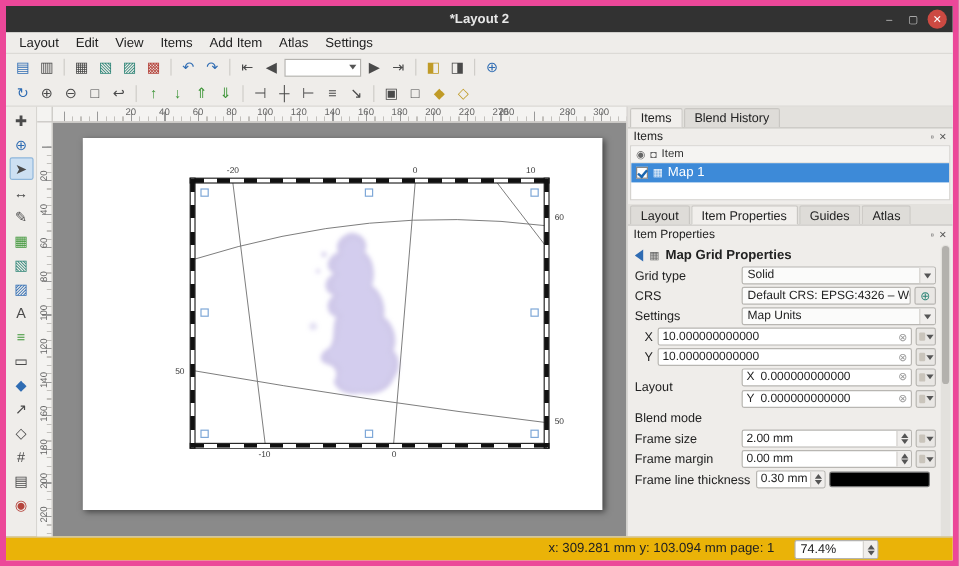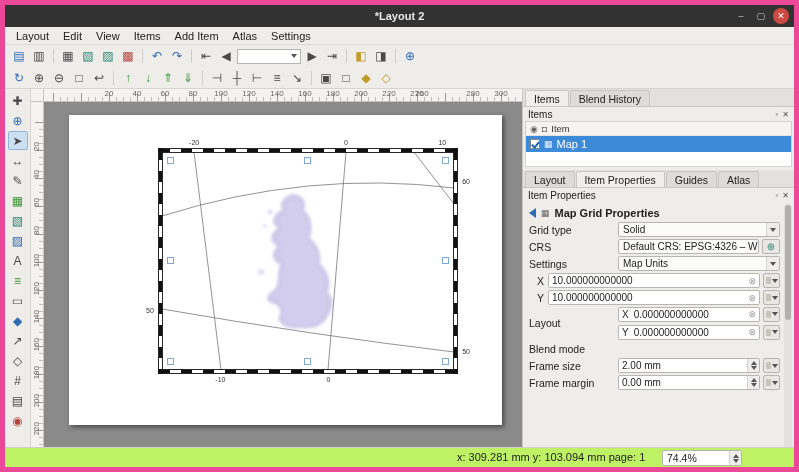--- a/index.html
+++ b/index.html
@@ -84,23 +84,23 @@
 .pfx{color:#222;margin-right:2px}
 .sechead{display:flex;align-items:center;gap:5px;height:17px;font-weight:bold;font-size:10.5px;border-top:1px solid #e0ded9}
 .sechead .arr{border-top-color:#222}
 .lsbtn{flex:1;height:13px;background:#f2f1ef;border:1px solid #c5c3bf;border-radius:2px;position:relative;cursor:pointer}
 .lsbtn::after{content:"";position:absolute;left:6px;right:6px;top:50%;height:1px;background:#000}
 .swatch{width:84px;height:13px;background:#000;border:1px solid #777;border-radius:2px;cursor:pointer;flex:none}
 .spin.narrow{flex:0 0 58px}
 .vscroll{position:absolute;right:2px;top:2px;bottom:2px;width:8px;background:#e3e1dd;border-radius:4px}
 .vthumb{position:absolute;left:1px;right:1px;top:1px;height:115px;background:#b3b1ad;border-radius:4px;cursor:pointer}
 
-.statusbar{position:absolute;left:0;right:0;bottom:0;height:20px;background:#bef264;border-top:1px solid #d0cec9;font-size:11px}
+.statusbar{position:absolute;left:0;right:0;bottom:0;height:20px;background:#eab308;border-top:1px solid #d0cec9;font-size:11px}
 .coords{position:absolute;left:452px;top:3px;color:#222}
-.zoomwrap{position:absolute;left:657px;top:2px;width:80px;height:16px;background:#fff;border:1px solid #b5b3af;border-radius:2px;display:flex;align-items:center;padding-left:4px;font-size:10.5px}
+.zoomwrap{position:absolute;left:657px;top:2px;width:70px;height:16px;background:#fff;border:1px solid #b5b3af;border-radius:2px;display:flex;align-items:center;padding-left:4px;font-size:10.5px}
 .zoomwrap .dd{margin-left:auto;height:100%;display:flex;flex-direction:column;align-items:center;justify-content:center;gap:1px;border-left:1px solid #d5d3cf;width:12px;background:#f0eeec}
 </style>
 </head>
 <body>
 
 <div class="window">
 
   <div class="titlebar">
     <span class="title">*Layout 2</span>
     <div class="wctrl">
@@ -427,20 +427,31 @@
               <i class="arr up"></i>
               <i class="arr"></i>
             </span>
         </div>
         <span class="ddbtn">
             <i class="ddic"></i>
             <i class="arr"></i>
           </span>
       </div>
 
+      <div class="prow">
+        <span class="plabel long">Frame line thickness</span>
+        <div class="spin narrow">
+          <span>0.30 mm</span>
+          <span class="spinbtns">
+              <i class="arr up"></i>
+              <i class="arr"></i>
+            </span>
+        </div>
+        <div class="swatch"></div>
+      </div>
 
       <div class="vscroll">
         <div class="vthumb"></div>
       </div>
     </div>
   </div>
 
   <div class="statusbar">
     <span class="coords">x: 309.281 mm y: 103.094 mm page: 1</span>
     <div class="zoomwrap">

